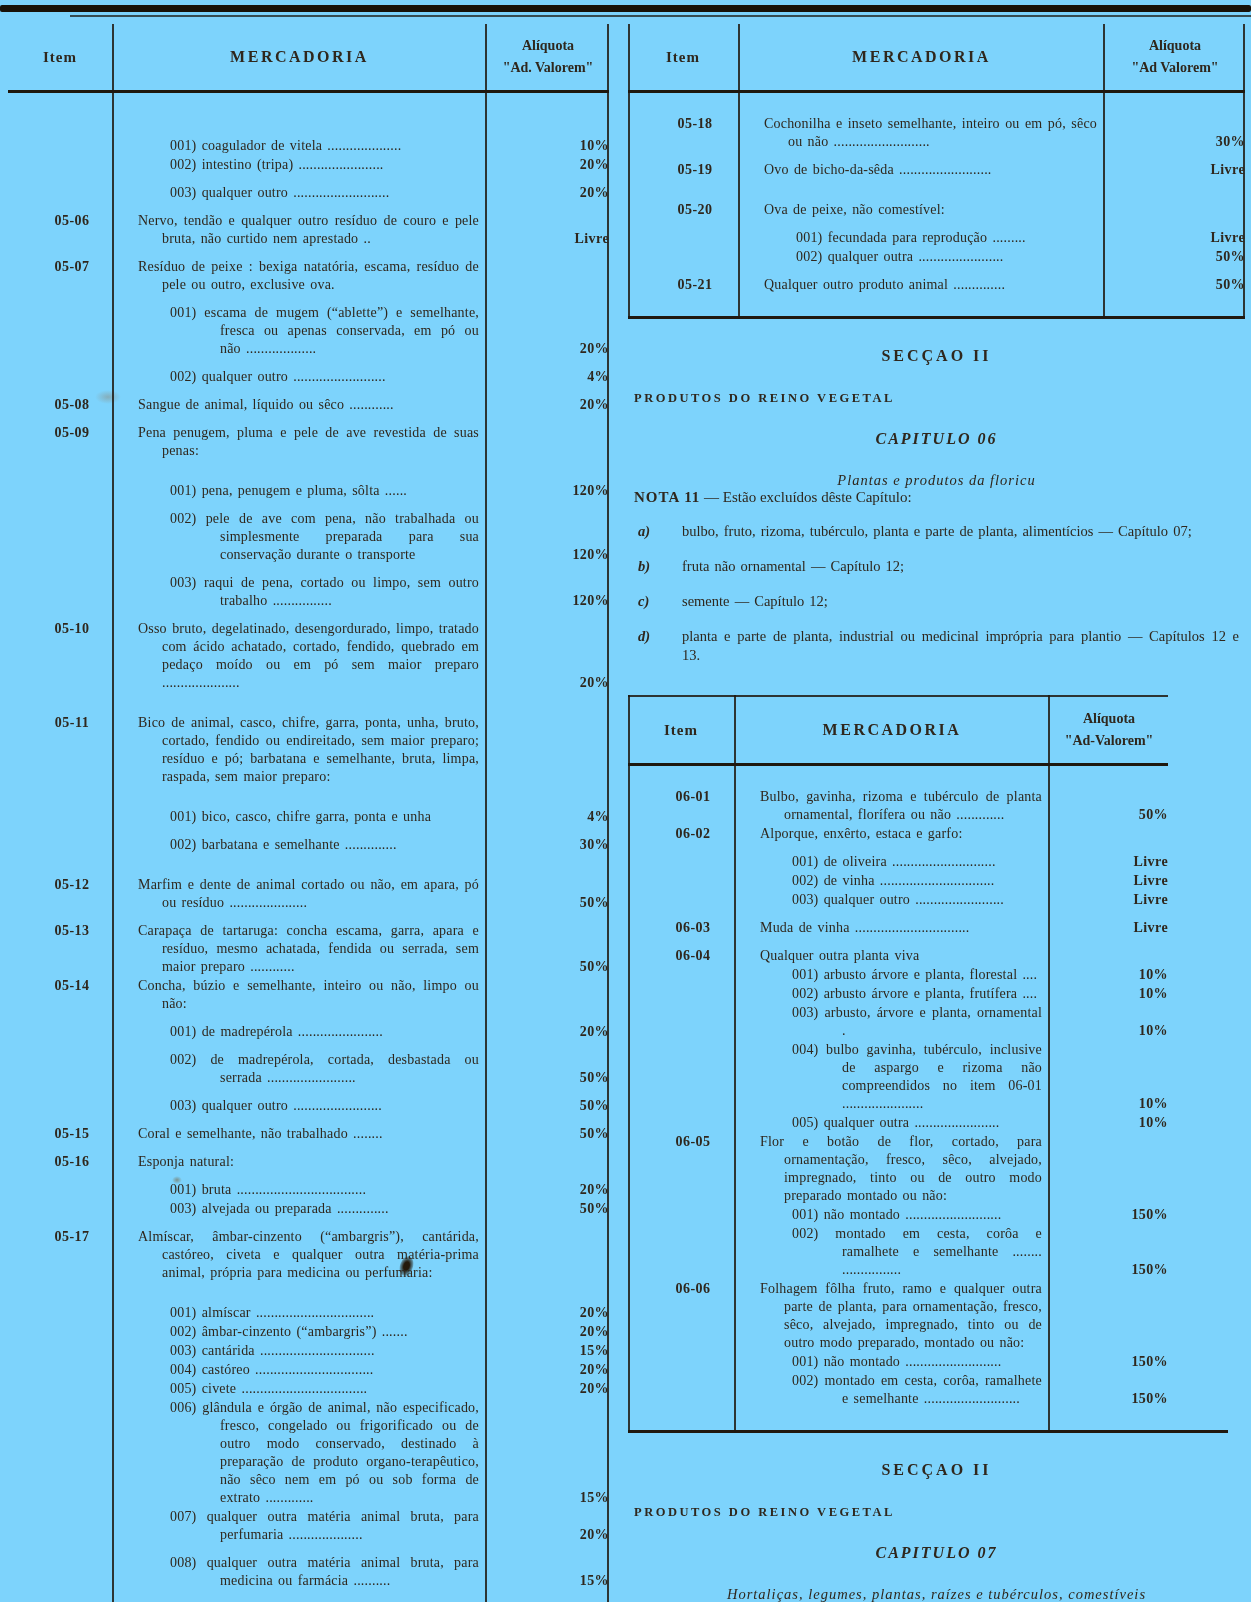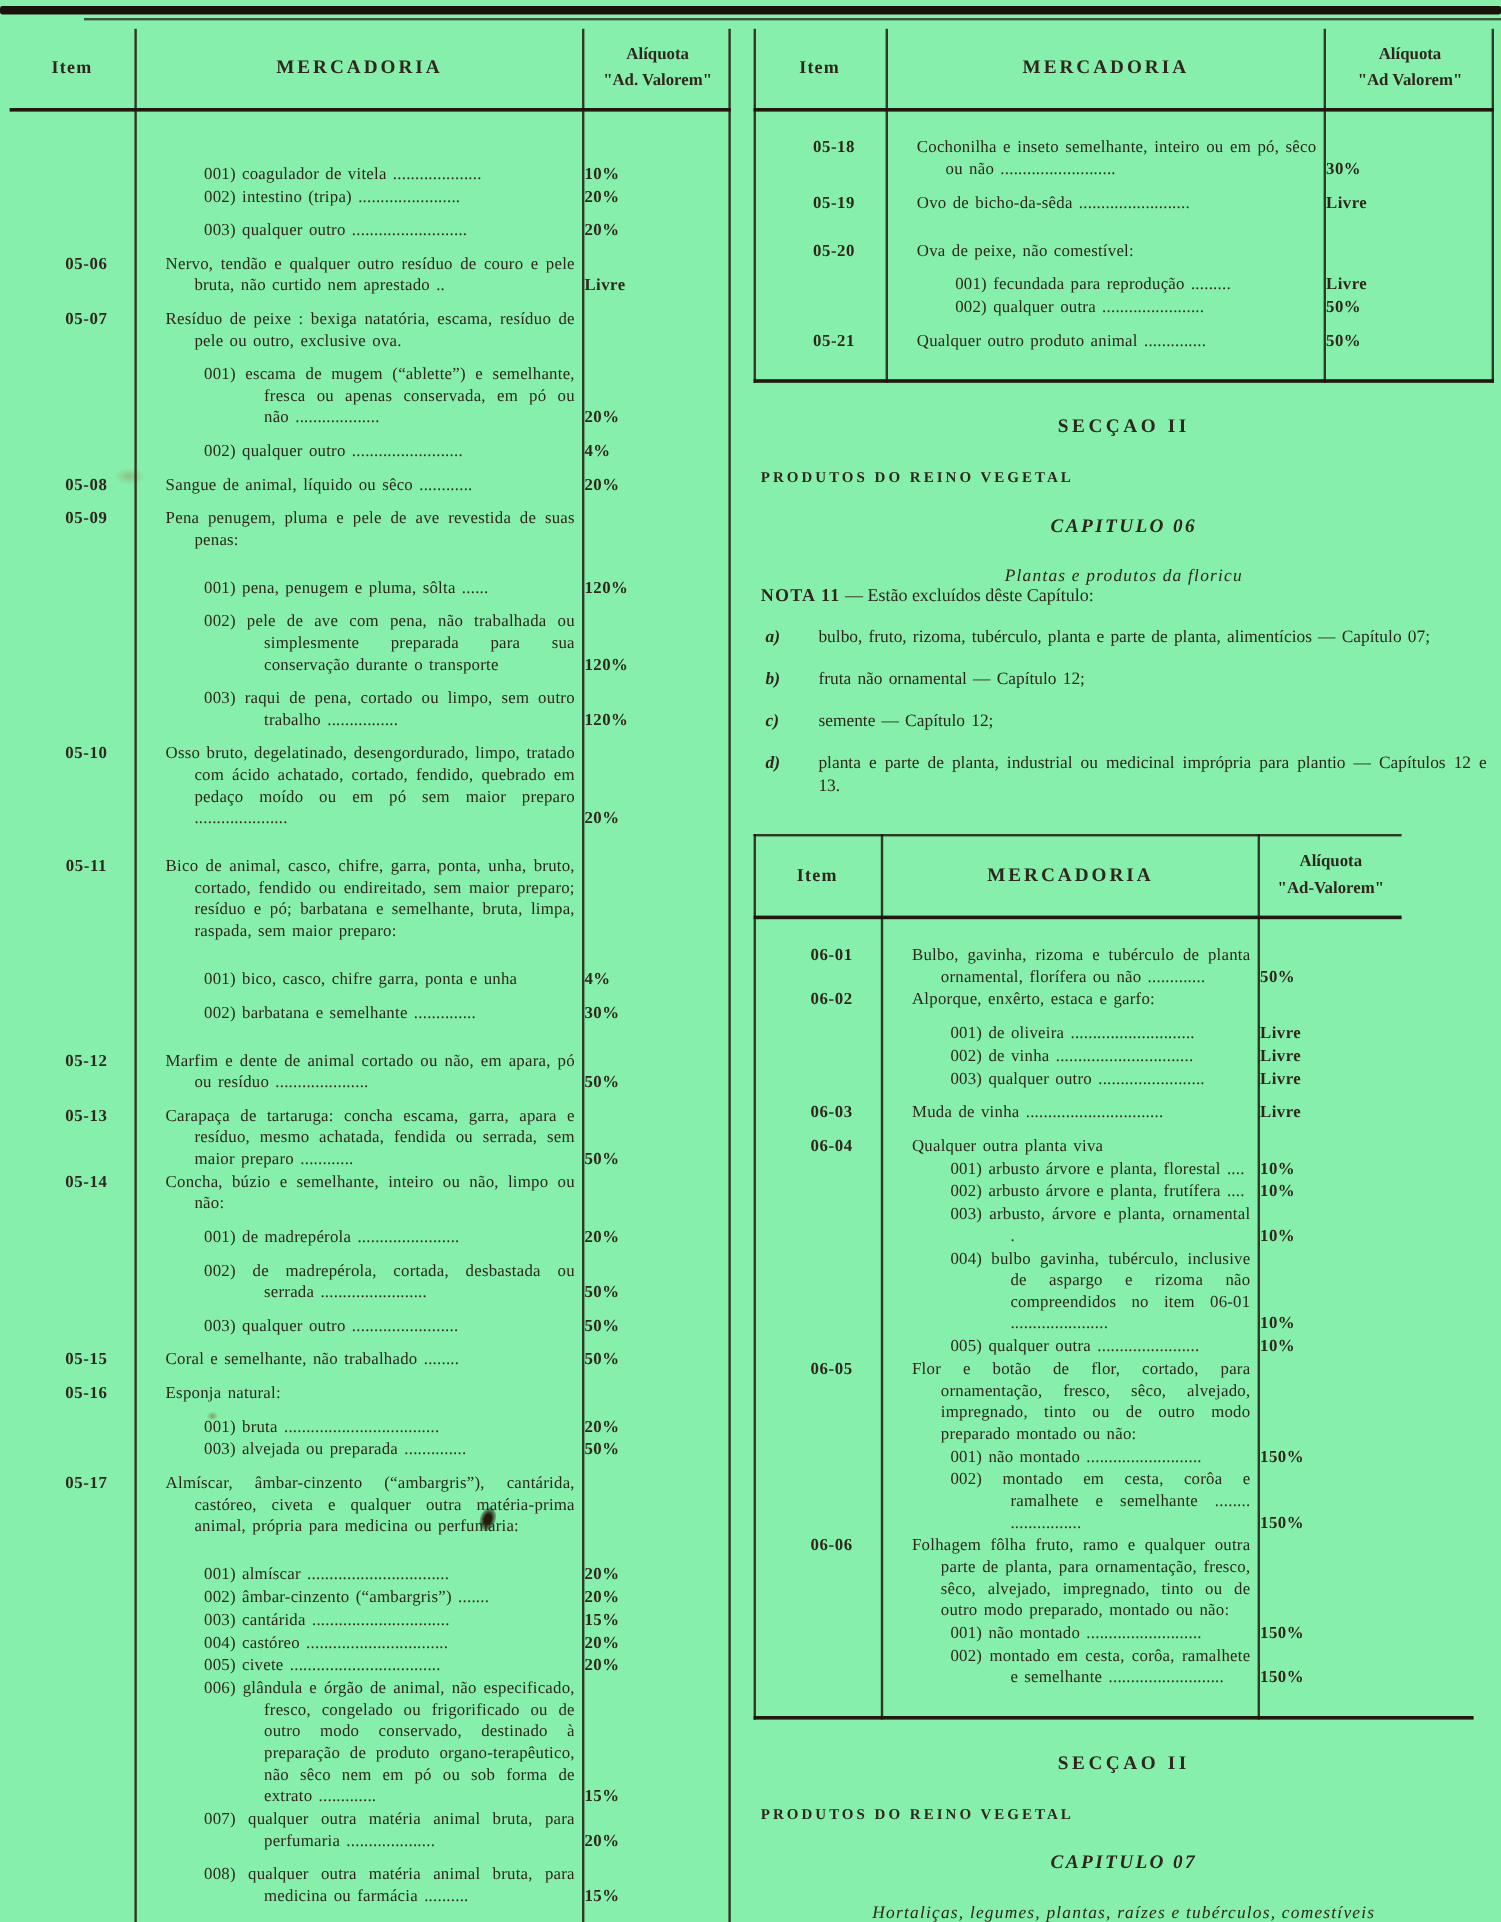--- a/index.html
+++ b/index.html
@@ -4,21 +4,21 @@
 <style>
   html,body{margin:0;padding:0;}
   .page{
     position:relative; width:1251px; height:1602px; overflow:hidden;
     font-family:"Liberation Serif", serif;
     color:#2f271d;
     background:
       radial-gradient(900px 600px at 80% 15%, rgba(252,248,220,.30), transparent 60%),
       radial-gradient(700px 900px at 10% 80%, rgba(226,168,96,.25), transparent 65%),
       linear-gradient(90deg,#dcae7c 0px,#e6c globalización 0,#e6c894 28px,#e9d6a4 110px,#ebdcac 300px,#ece2b4 620px,#ede4b8 920px,#eadfae 1251px);
-    background-color:#86efac;
+    background-color:#7dd3fc;
   }
   .toprule{position:absolute;left:0;right:0;top:5px;height:7px;background:#181209;border-radius:2px;}
   .toprule2{position:absolute;left:70px;right:0;top:15px;height:2px;background:rgba(24,18,9,.7);}
 
   .col-left{position:absolute;left:8px;top:24px;width:601px;}
   .col-right{position:absolute;left:628px;top:24px;width:617px;}
 
   .tbl{position:relative;}
   .vline{position:absolute;top:0;bottom:0;width:2px;background:rgba(32,25,15,.85);}
   .thead{display:flex;align-items:center;height:66px;border-bottom:3px solid #1f180e;font-size:15px;}
@@ -28,21 +28,21 @@
   .h-aliq{text-align:center;line-height:22px;font-size:14px;font-weight:bold;}
   .tbody{position:relative;padding-bottom:6px;}
 
   .row{display:flex;font-size:14px;line-height:18px;margin-top:10px;}
   .row.sp-t{margin-top:1px;}
   .row.sp-n{margin-top:10px;}
   .row.sp-w{margin-top:22px;}
   .row.sp-x{margin-top:44px;}
   .c-item{flex:none;text-align:center;font-weight:bold;letter-spacing:.5px;align-self:flex-start;padding-left:12px;}
   .c-desc{flex:1;text-align:justify;word-spacing:1.5px;letter-spacing:.2px;}
-  .c-rate{flex:none;text-align:left;align-self:flex-end;font-weight:bold;letter-spacing:.4px;}
+  .c-rate{flex:none;text-align:right;align-self:flex-end;font-weight:bold;letter-spacing:.4px;}
   .row.main .c-desc{padding-left:38px;text-indent:-24px;padding-right:8px;font-family:Liberation Serif, serif;}
   .row.sub  .c-desc{padding-left:96px;text-indent:-50px;padding-right:8px;}
 
   
   .t-left .c-item,.t-left .h-item{width:104px;}
   .t-left .c-rate,.t-left .h-aliq{width:122px;}
   .t-r1 .c-item,.t-r1 .h-item{width:110px;}
   .t-r1 .c-rate,.t-r1 .h-aliq{width:140px;}
   .t-r2 .c-item,.t-r2 .h-item{width:106px;}
   .t-r2 .c-rate,.t-r2 .h-aliq{width:118px;}

